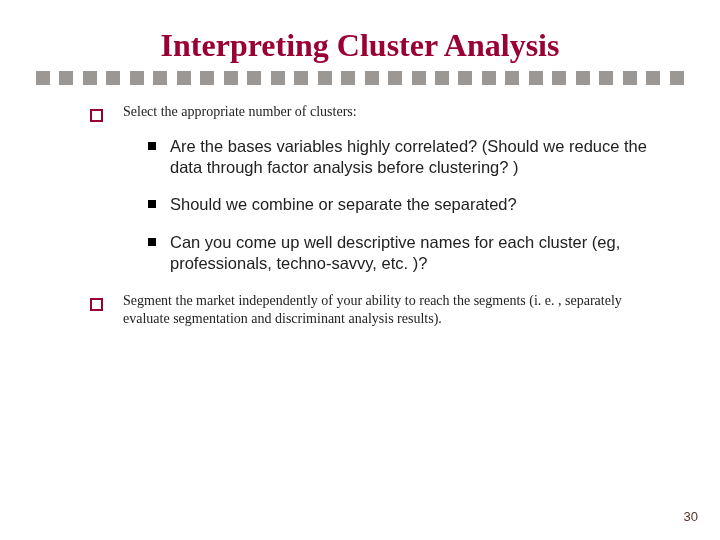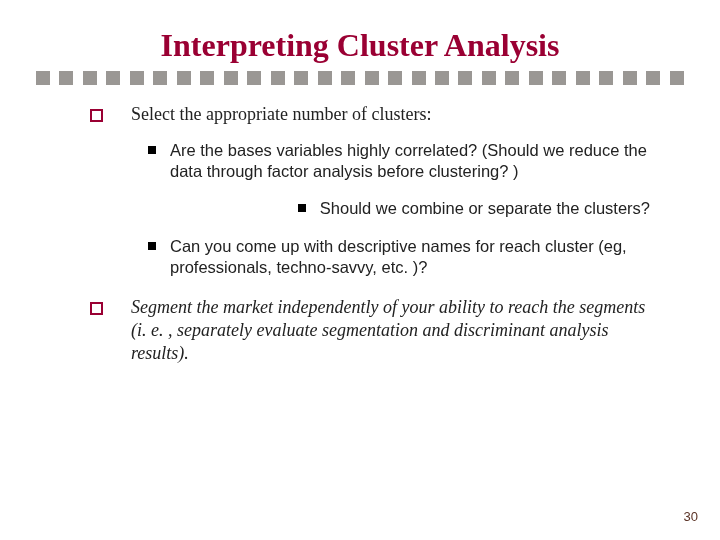--- a/index.html
+++ b/index.html
@@ -40,45 +40,43 @@
     background: #9a9794;
   }
   .content {
     padding: 0 70px 0 90px;
   }
   .top-item {
     display: flex;
     align-items: flex-start;
     margin-bottom: 14px;
   }
-  .top-item:last-of-type { margin-bottom: 6px; font-style: italic; }
+  .top-item:last-of-type { margin-bottom: 6px; }
   .square-bullet {
     width: 13px;
     height: 13px;
     border: 2px solid #9a0033;
     flex: 0 0 auto;
     margin-top: 6px;
     margin-right: 20px;
     box-sizing: border-box;
   }
   .top-text {
     color: #222;
-    font-size: 18px;
+    font-size: 14px;
     line-height: 1.28;
     font-family: "Times New Roman", Times, serif;
-    margin-left: 8px;
   }
   .sub-list {
     margin: 10px 0 18px 58px;
   }
   .sub-item {
     display: flex;
     align-items: flex-start;
     margin-bottom: 16px;
-    justify-content: flex-end;
   }
   .sub-item:last-child { margin-bottom: 14px; }
   .sub-bullet {
     width: 8px;
     height: 8px;
     background: #000;
     flex: 0 0 auto;
     margin-top: 6px;
     margin-right: 14px;
   }
@@ -145,25 +143,25 @@
       <span class="top-text">Select the appropriate number of clusters:</span>
     </div>
 
     <div class="sub-list">
       <div class="sub-item">
         <span class="sub-bullet"></span>
         <span class="sub-text">Are the bases variables highly correlated? (Should we reduce the data through factor analysis before clustering? )</span>
       </div>
       <div class="sub-item">
         <span class="sub-bullet"></span>
-        <span class="sub-text">Should we combine or separate the clusters?</span>
+        <span class="sub-text">Should we combine or separate the separated?</span>
       </div>
       <div class="sub-item">
         <span class="sub-bullet"></span>
-        <span class="sub-text">Can you come up with descriptive names for reach cluster (eg, professionals, techno-savvy, etc. )?</span>
+        <span class="sub-text">Can you come up well descriptive names for each cluster (eg, professionals, techno-savvy, etc. )?</span>
       </div>
     </div>
 
     <div class="top-item">
       <span class="square-bullet"></span>
       <span class="top-text">Segment the market independently of your ability to reach the segments (i. e. , separately evaluate segmentation and discriminant analysis results).</span>
     </div>
 
   </div>
 

